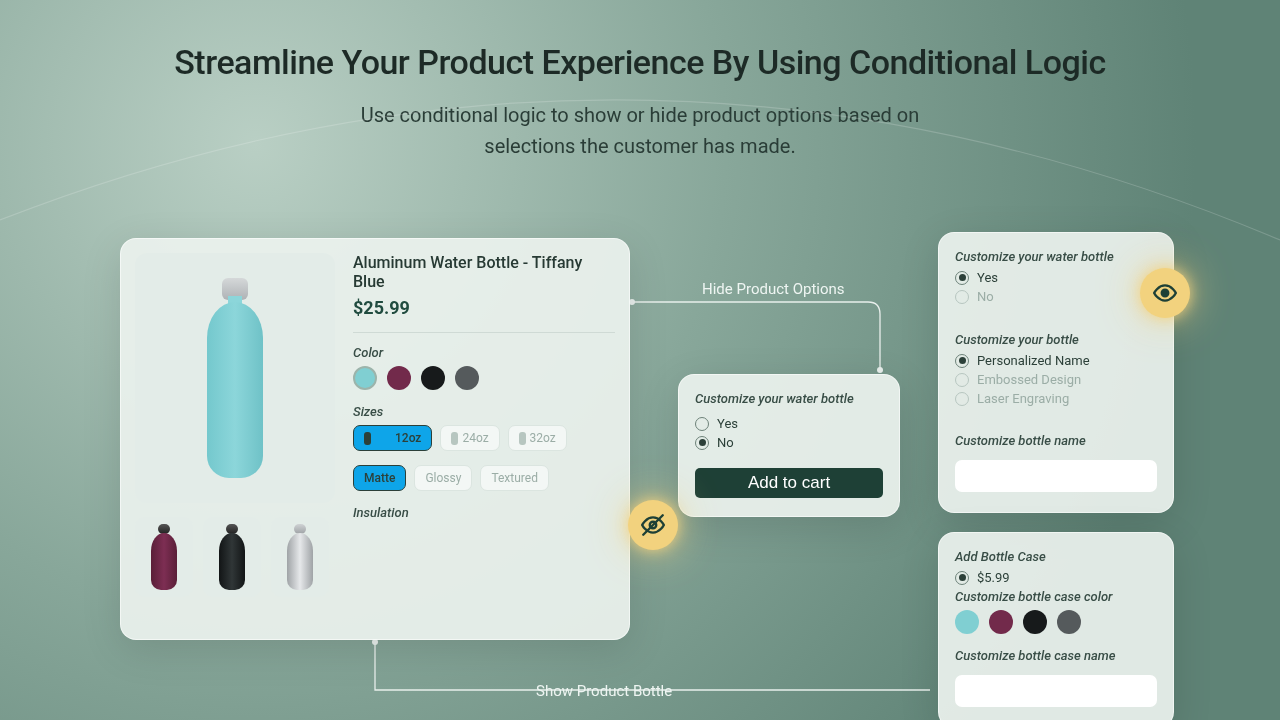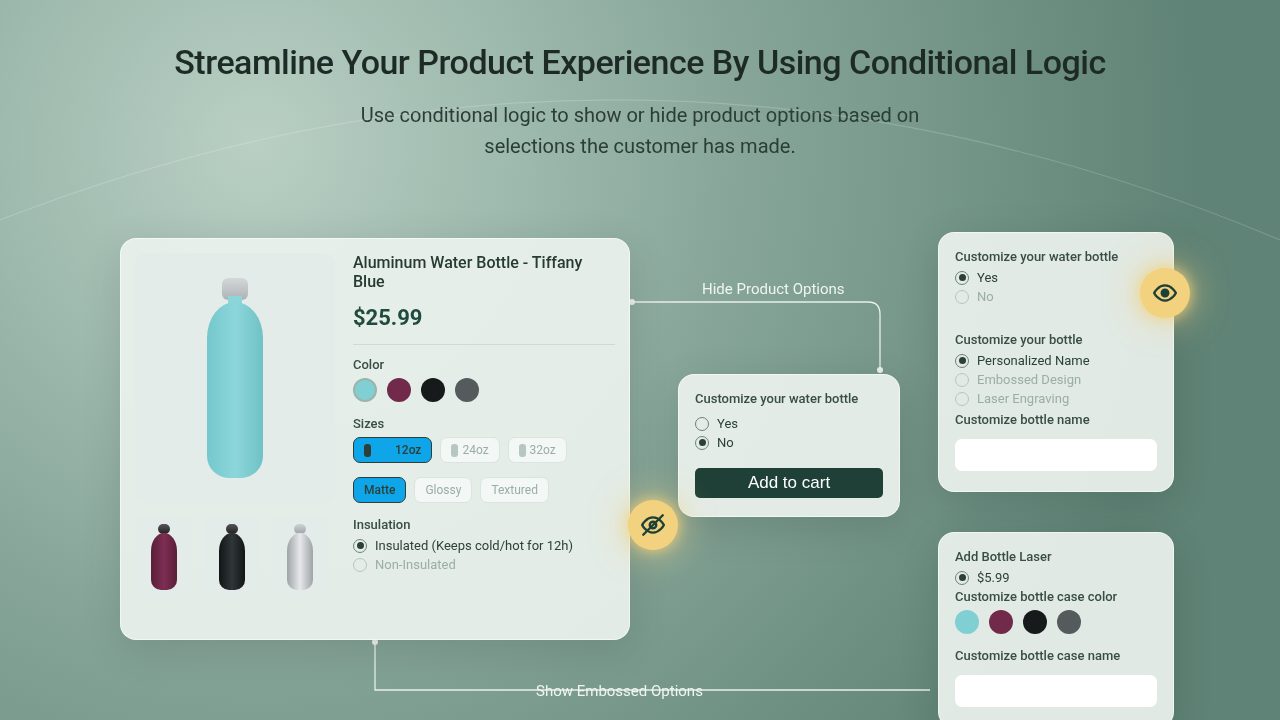--- a/index.html
+++ b/index.html
@@ -18,21 +18,21 @@
 
   
   .card {
     position: absolute;
     background: rgba(235,242,238,0.92);
     border: 1px solid rgba(255,255,255,0.55);
     border-radius: 16px;
     box-shadow: 0 10px 40px rgba(0,0,0,0.12);
     padding: 14px;
   }
-  .section-title { font-size: 13px; font-weight: 500; color: #384d46; margin-bottom: 6px; }
+  .section-title { font-size: 13px; font-weight: 500; color: #384d46; margin-bottom: 6px; font-style: italic; }
   .muted .radio-label, .muted { color: #9bada6; }
 
   
   .product {
     left: 120px; top: 238px; width: 510px; height: 402px;
     display: flex; gap: 18px;
   }
   .gallery { width: 200px; flex: none; display: flex; flex-direction: column; }
   .hero-img {
     background: #e3ece8; border-radius: 12px; height: 250px;
@@ -53,21 +53,21 @@
   .bottle.tiffany .neck { background:#8cd6da; }
   .bottle.maroon .body { background: linear-gradient(90deg,#5a1f38,#7d2e53,#5a1f38); }
   .bottle.maroon .cap { background:linear-gradient(#555,#222); }
   .bottle.black .body { background: linear-gradient(90deg,#121516,#303637,#121516); }
   .bottle.black .cap { background:linear-gradient(#555,#222); }
   .bottle.steel .body { background: linear-gradient(90deg,#9fa3a6,#e6e8ea,#9fa3a6); }
   .bottle.steel .cap { background:linear-gradient(#cfd2d4,#9ea2a5); }
 
   .details { flex:1; }
   .ptitle { font-size: 16px; font-weight: 500; color:#273a34; }
-  .price  { font-size: 22px; font-weight: 700; color:#204b3f; margin-top: 14px; }
+  .price  { font-size: 18px; font-weight: 700; color:#204b3f; margin-top: 6px; }
   .hr { height:1px; background:#cfdad5; margin: 14px 0 12px; }
 
   .swatches { display:flex; gap:10px; margin-bottom:14px; }
   .swatch { width:24px; height:24px; border-radius:50%; cursor:pointer; border:2px solid transparent; }
   .swatch.sel { border-color:#9cb4ab; }
 
   .pills { display:flex; gap:8px; margin-bottom:14px; }
   .pill {
     display:inline-flex; align-items:center; gap:4px;
     padding:5px 10px; font-size:12px; border-radius:7px;
@@ -147,21 +147,21 @@
 
     <path class="line" d="M632,302 L868,302 Q880,302 880,314 L880,370"></path>
     <circle class="dot" cx="632" cy="302" r="3"></circle>
     <circle class="dot" cx="880" cy="370" r="3"></circle>
 
     <path class="line" d="M375,642 L375,690 L930,690"></path>
     <circle class="dot" cx="375" cy="642" r="3"></circle>
   </svg>
 
   <div class="conn-label hpo-label">Hide Product Options</div>
-  <div class="conn-label spo-label">Show Embossed Options</div>
+  <div class="conn-label spo-label">Show Product Bottle</div>
 
   <div class="card product">
     <div class="gallery">
       <div class="hero-img">
         <div class="bottle tiffany">
           <div class="cap"></div>
             <div class="neck"></div>
             <div class="body"></div>
         </div>
       </div>
@@ -222,30 +222,20 @@
           </div>
           <div class="pill">
             <span>Glossy</span>
           </div>
           <div class="pill">
             <span>Textured</span>
           </div>
         </div>
 
       <div class="section-title">Insulation</div>
-      <div>
-          <div class="radio-row">
-            <span class="radio on"></span>
-            <span class="radio-label">Insulated (Keeps cold/hot for 12h)</span>
-          </div>
-          <div class="radio-row muted">
-            <span class="radio"></span>
-            <span class="radio-label">Non-Insulated</span>
-          </div>
-        </div>
     </div>
   </div>
 
   <div class="card hide-panel">
     <div class="section-title">Customize your water bottle</div>
     <div>
         <div class="radio-row">
           <span class="radio"></span>
           <span class="radio-label">Yes</span>
         </div>
@@ -279,26 +269,26 @@
         <div class="radio-row muted">
           <span class="radio"></span>
           <span class="radio-label">Embossed Design</span>
         </div>
         <div class="radio-row muted">
           <span class="radio"></span>
           <span class="radio-label">Laser Engraving</span>
         </div>
       </div>
 
-    <div class="section-title" style="margin-top:6px">Customize bottle name</div>
+    <div class="section-title" style="margin-top:27px">Customize bottle name</div>
     <input class="textfield" type="text" style="">
   </div>
 
   <div class="card bottom-panel">
-    <div class="section-title">Add Bottle Laser</div>
+    <div class="section-title">Add Bottle Case</div>
     <div>
         <div class="radio-row">
           <span class="radio on"></span>
           <span class="radio-label">$5.99</span>
         </div>
       </div>
 
     <div class="section-title" style="">Customize bottle case color</div>
     <div class="swatches">
         <div class="swatch" style="background: rgb(128, 207, 210);"></div>

